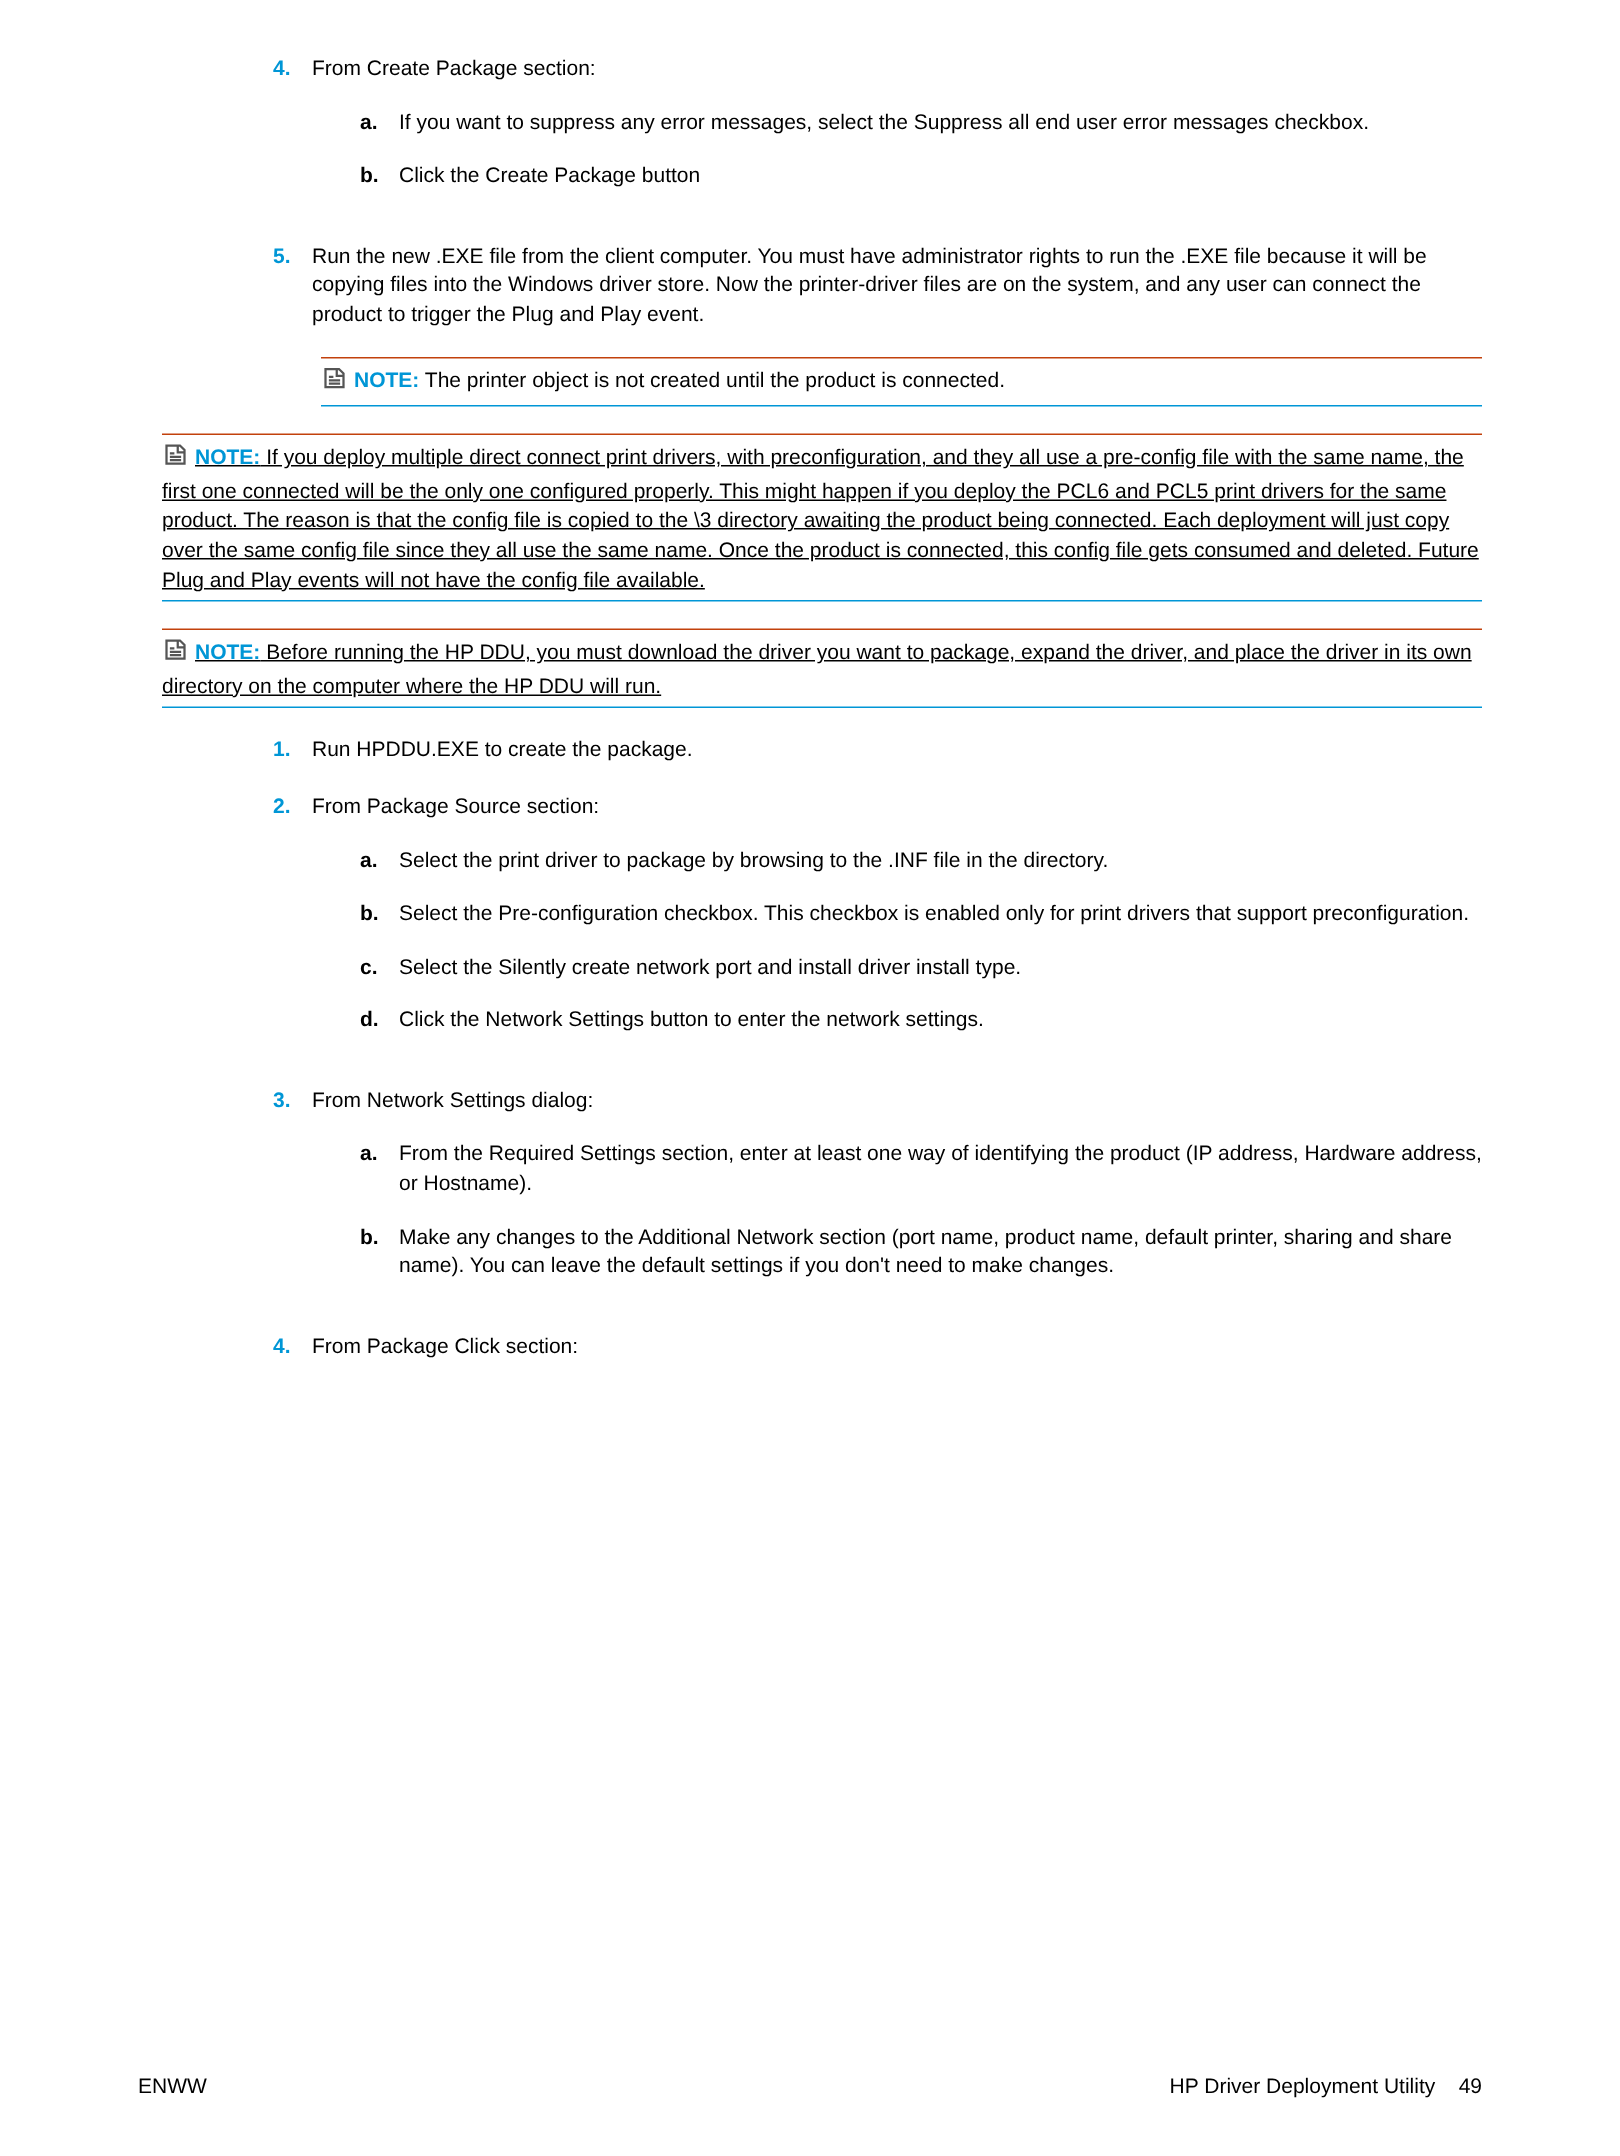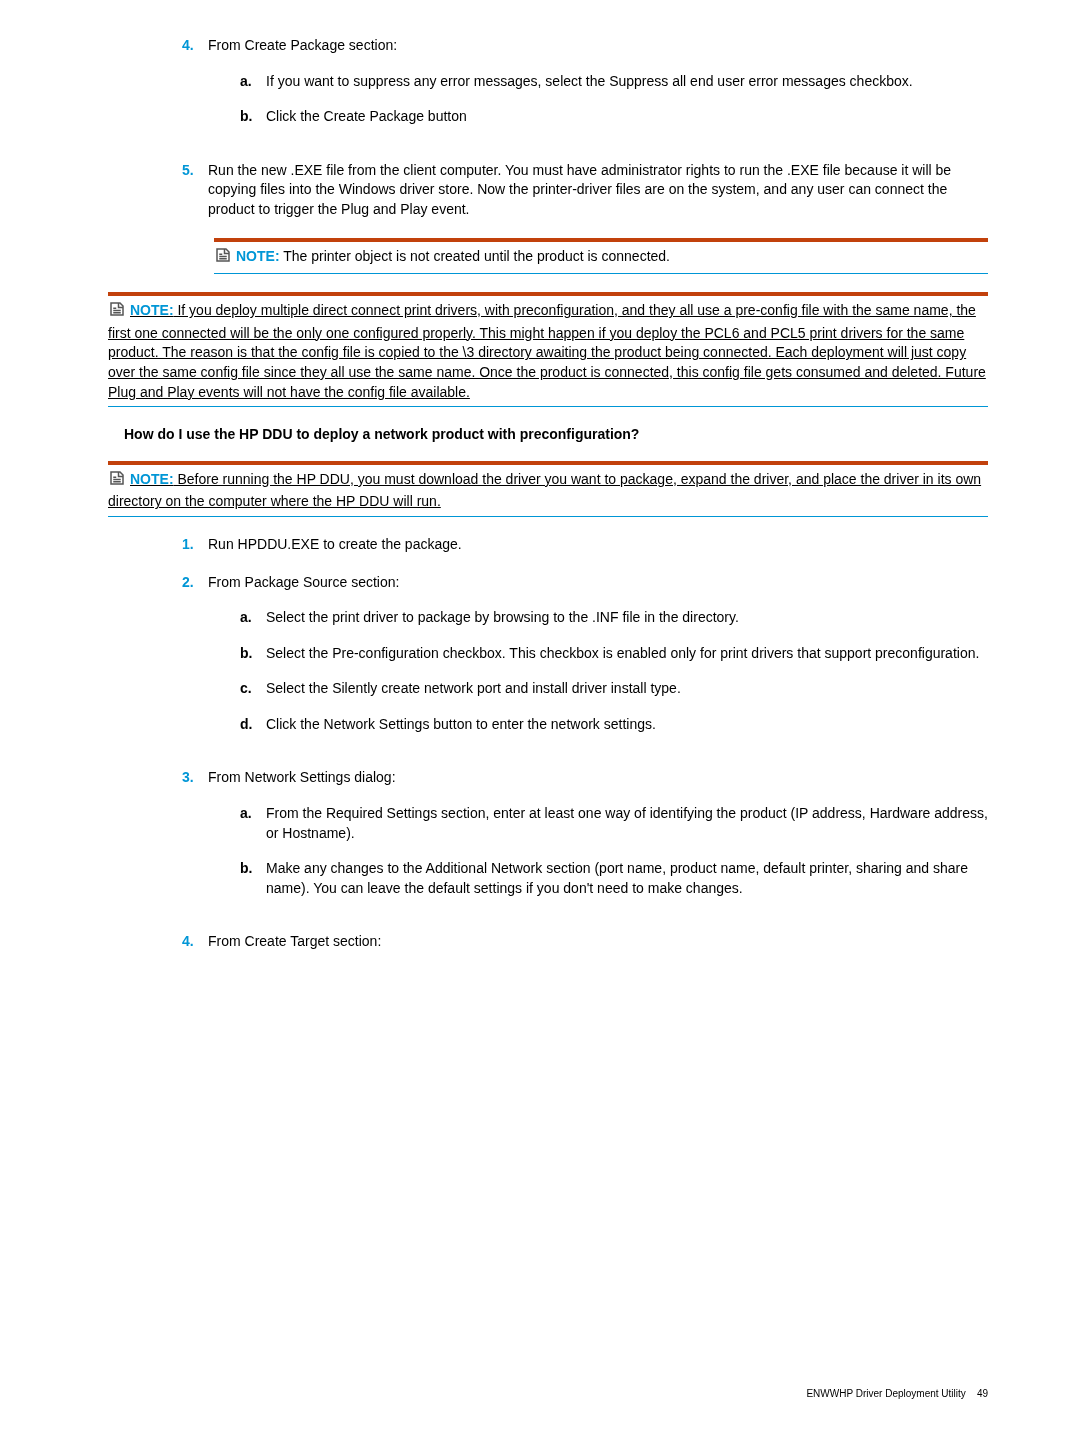--- a/index.html
+++ b/index.html
@@ -14,43 +14,43 @@
     position: relative;
     padding: 36px 92px 36px 92px;
   }
   .content { max-width: 896px; }
   .num { color: #0096d6; font-weight: bold; display: inline-block; min-width: 26px; }
   .letter { font-weight: bold; display: inline-block; min-width: 26px; }
   .bold { font-weight: normal; }
   .item-l1 { margin-left: 90px; margin-bottom: 18px; display: flex; }
   .item-l2 { margin-left: 32px; margin-bottom: 16px; display: flex; }
   .note-box {
-    border-top: 4px solid #c2410c;
+    border-top: 1px solid #c2410c;
     border-bottom: 1px solid #0096d6;
     padding: 4px 0;
     margin-bottom: 18px;
   }
   .note-indent-0 { margin-left: 16px; text-decoration: underline; }
   .note-indent-1 { margin-left: 122px; }
   .note-label { color: #0096d6; font-weight: bold; }
   .note-icon {
     display: inline-block;
     vertical-align: -3px;
     margin-right: 4px;
   }
   .section-heading { font-weight: bold; margin-bottom: 16px; margin-left: 0; }
   .section-heading-indent { margin-left: 32px; }
   .footer {
     position: absolute;
     bottom: 36px;
     left: 92px;
     right: 92px;
     display: flex;
-    justify-content: flex-end;
-    font-size: 10px;
+    justify-content: space-between;
+    font-size: 14px;
   }
   .para { margin-bottom: 14px; }
   .flex-body { flex: 1; }
 </style>
 </head>
 <body>
 
 <div class="content">
 
   <div class="item-l1">
@@ -88,21 +88,20 @@
   </div>
 
   <div class="note-box note-indent-0">
     <span class="note-icon">
       <svg width="18" height="18" viewBox="0 0 24 24">
           <path fill="none" stroke="#555" stroke-width="2" d="M4 4h12l4 4v12H4z M14 4v6h6 M7 14h10 M7 17h10 M7 11h4"></path>
         </svg>
     </span><span class="note-label">NOTE:</span><span>   If you deploy multiple direct connect print drivers, with preconfiguration, and they all use a pre-config file with the same name, the first one connected will be the only one configured properly. This might happen if you deploy the PCL6 and PCL5 print drivers for the same product. The reason is that the config file is copied to the \3 directory awaiting the product being connected. Each deployment will just copy over the same config file since they all use the same name. Once the product is connected, this config file gets consumed and deleted. Future Plug and Play events will not have the config file available.</span>
   </div>
 
-  <div class="section-heading section-heading-indent">How do I use the HP DDU to deploy a network product with preconfiguration?</div>
 
   <div class="note-box note-indent-0">
     <span class="note-icon">
       <svg width="18" height="18" viewBox="0 0 24 24">
           <path fill="none" stroke="#555" stroke-width="2" d="M4 4h12l4 4v12H4z M14 4v6h6 M7 14h10 M7 17h10 M7 11h4"></path>
         </svg>
     </span><span class="note-label">NOTE:</span><span>   Before running the HP DDU, you must download the driver you want to package, expand the driver, and place the driver in its own directory on the computer where the HP DDU will run.</span>
   </div>
 
   <div class="item-l1">
@@ -160,21 +159,21 @@
         <div class="flex-body">
           <span>Make any changes to the </span><span class="bold">Additional Network</span><span> section (port name, product name, default printer, sharing and share name). You can leave the default settings if you don't need to make changes.</span>
         </div>
       </div>
     </div>
   </div>
 
   <div class="item-l1">
     <span class="num">4.</span>
     <div class="flex-body">
-      <span>From </span><span class="bold">Create Target</span><span> section:</span>
+      <span>From </span><span class="bold">Package Click</span><span> section:</span>
     </div>
   </div>
 
 </div>
 
 <div class="footer">
   <span>ENWW</span>
   <span>
     <span>HP Driver Deployment Utility</span>&nbsp;&nbsp;&nbsp;&nbsp;<span>49</span>
   </span>

